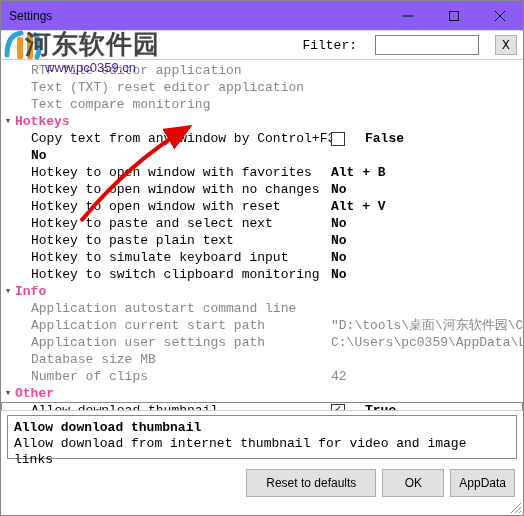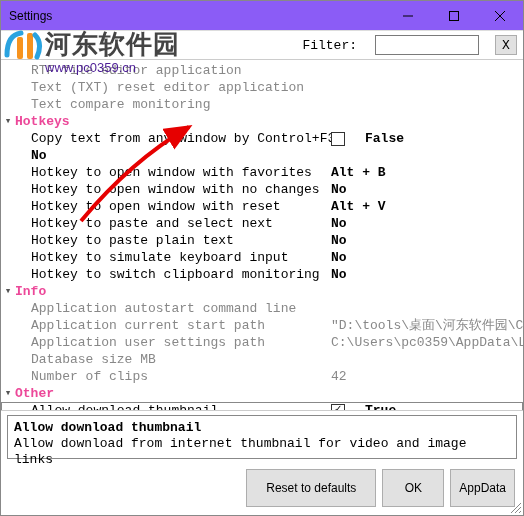--- a/index.html
+++ b/index.html
@@ -25,21 +25,21 @@
 .label.dim { color: #888; }
 .grp { font-weight: bold; color: #ec4899; }
 .valcol { flex: 1; display: flex; align-items: center; gap: 20px; color: #000; font-weight: bold; }
 .valcol.dim { font-weight: normal; color: #888; }
 .chk { width: 14px; height: 14px; border: 1px solid #333; display: inline-flex; align-items: center; justify-content: center; background: #fff; flex-shrink: 0; }
 .chk.on::after { content: "✓"; font-size: 11px; color: #000; position: relative; top: -1px; }
 .sel { background: #fff; outline: 1px solid #888; outline-offset: -1px; }
 .descbox { border: 1px solid #888; margin: 4px 6px; padding: 4px 6px; height: 44px; font-family: "Courier New", monospace; font-size: 13px; line-height: 16px; }
 .descbox .dt { font-weight: bold; }
 .btnbar { display: flex; justify-content: flex-end; gap: 6px; padding: 6px 8px; }
-.btn { height: 38px; padding: 0 8px; background: #e1e1e1; border: 1px solid #adadad; font-family: "Segoe UI", sans-serif; font-size: 12px; cursor: pointer; display: flex; align-items: center; justify-content: center; min-width: 62px; }
+.btn { height: 28px; padding: 0 8px; background: #e1e1e1; border: 1px solid #adadad; font-family: "Segoe UI", sans-serif; font-size: 12px; cursor: pointer; display: flex; align-items: center; justify-content: center; min-width: 62px; }
 .btn.wide { min-width: 130px; }
 .resize { position: absolute; right: 2px; bottom: 2px; width: 12px; height: 12px; }
 .resize svg line { stroke: #888; stroke-width: 1; }
 .arrow { position: absolute; left: 70px; top: 120px; z-index: 20; pointer-events: none; }
 .chevron { font-size: 11px; cursor: pointer; user-select: none; }
 ::-webkit-scrollbar { width: 17px; }
 ::-webkit-scrollbar-track { background: #f0f0f0; }
 ::-webkit-scrollbar-thumb { background: #c1c1c1; border: 1px solid #a8a8a8; }
 ::-webkit-scrollbar-button { background: #f0f0f0; height: 17px; border: 1px solid #ccc; }
 </style>
@@ -68,21 +68,21 @@
   </div>
 </div>
 
 <svg class="wm-icon" width="44" height="44" viewBox="0 0 44 44">
   <path d="M6 30 Q6 10 20 8" fill="none" stroke="#2aa3e0" stroke-width="5" stroke-linecap="round"></path>
   <rect x="16" y="12" width="6" height="22" fill="#f7931e" rx="2"></rect>
   <rect x="26" y="8" width="6" height="26" fill="#f7931e" rx="2"></rect>
   <path d="M34 10 Q42 18 36 32" fill="none" stroke="#2aa3e0" stroke-width="5" stroke-linecap="round"></path>
 </svg>
 <div class="watermark">
-  <div class="cn" style="margin-left:40px">河东软件园</div>
+  <div class="cn" style="margin-left:20px">河东软件园</div>
   <div class="url" style="margin-left:40px">www.pc0359.cn</div>
 </div>
 
 <div class="filterbar">
   <label>Filter:</label>
   <input type="text" value="" style="">
   <div class="xbtn">X</div>
 </div>
 
 <div class="grid" id="grid">

